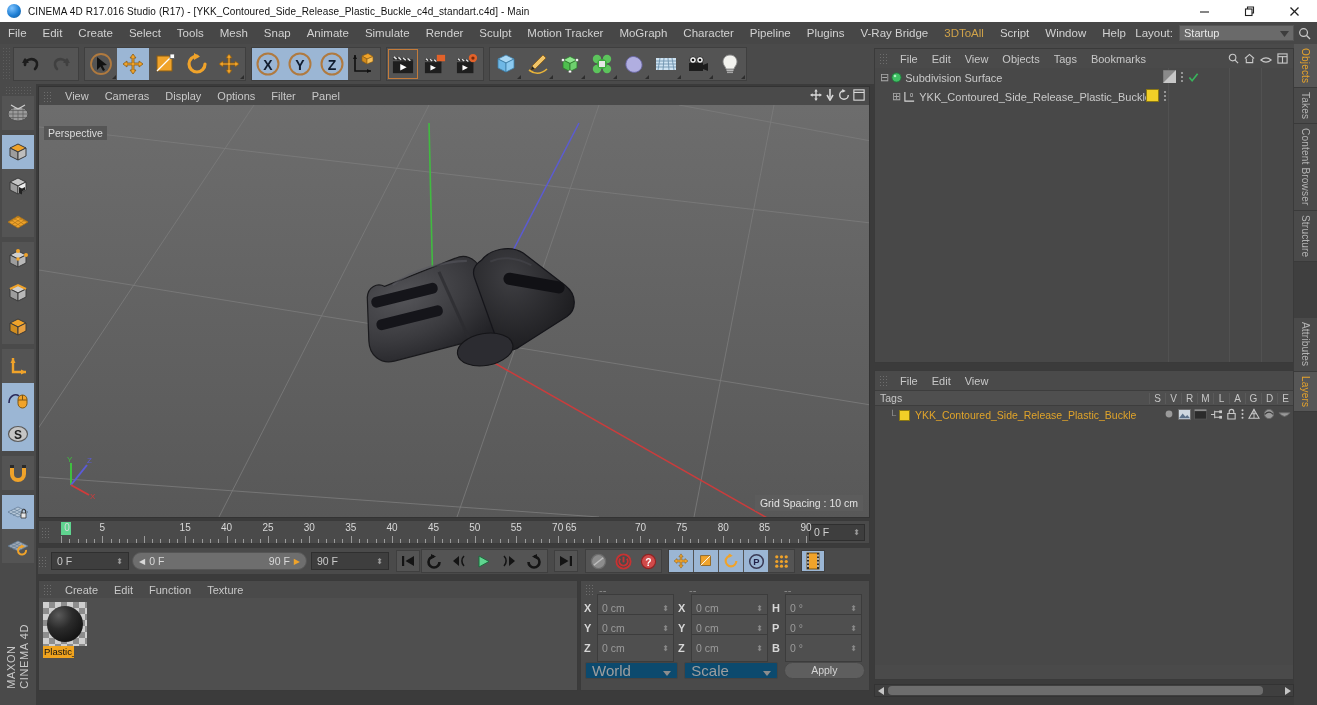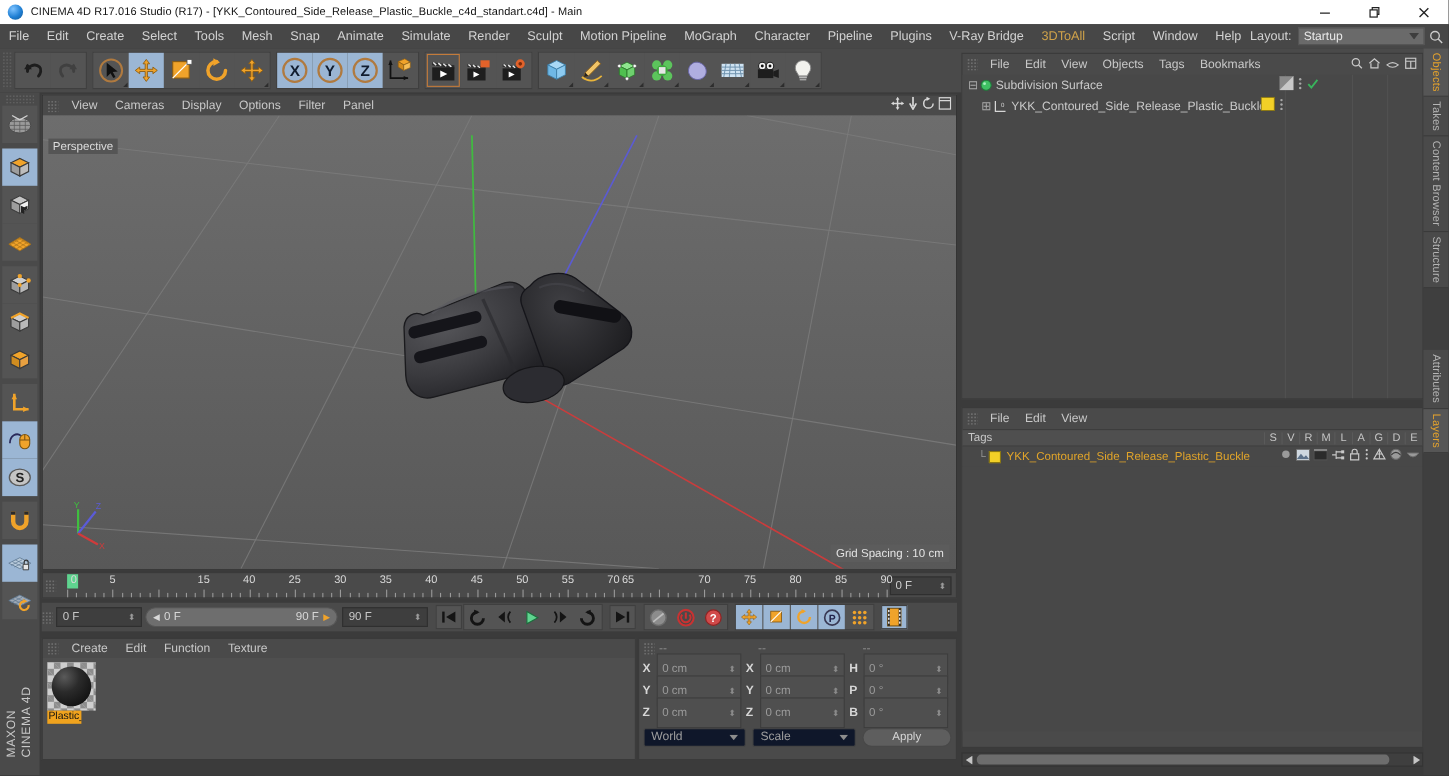--- a/index.html
+++ b/index.html
@@ -168,22 +168,22 @@
     position:absolute; left:580px; top:580px; width:290px; height:111px;
     background:#4a4a4a; border:1px solid #3a3a3a;
   }
   .co-head { height:17px; display:flex; align-items:center; }
   .co-row { display:flex; align-items:center; height:20px; padding:0 3px; }
   .co-lbl { width:13px; font-size:11px; color:#d6d6d6; text-align:left; font-weight:bold; }
   .co-inp { flex:1 1 0; height:16px; background:#4f4f4f; border:1px solid #3c3c3c;
     display:flex; align-items:center; padding:13px 4px; font-size:10.5px; color:#9b9b9b; margin-right:4px;}
   .co-inp .sp { margin-left:auto; font-size:8px; color:#8a8a8a; }
   .co-foot { display:flex; align-items:center; height:20px; padding:0 4px; gap:6px; margin-top:2px;}
-  .co-sel { flex:1 1 0; height:17px; background:#0f172a; border:1px solid #444; border-radius:2px;
-    display:flex; align-items:center; padding:0 6px; font-size:11px; color:#9e9e9e; }
+  .co-sel { flex:1 1 0; height:17px; background:#0c4a6e; border:1px solid #444; border-radius:2px;
+    display:flex; align-items:center; padding:0 6px; font-size:15px; color:#9e9e9e; }
   .co-sel .caret { margin-left:auto; }
   .co-apply { flex:1 1 0; height:17px; background:#5e5e5e; border:1px solid #484848; border-radius:9px;
     display:flex; align-items:center; justify-content:center; font-size:10.5px; color:#d5d5d5; }
 
   
   .objman {
     position:absolute; left:874px; top:48px; width:420px; height:315px;
     background:#4a4a4a; border:1px solid #3a3a3a;
   }
   .om-menu { height:19px; display:flex; align-items:center; }
@@ -272,21 +272,21 @@
     <div class="menu-item">Edit</div>
     <div class="menu-item">Create</div>
     <div class="menu-item">Select</div>
     <div class="menu-item">Tools</div>
     <div class="menu-item">Mesh</div>
     <div class="menu-item">Snap</div>
     <div class="menu-item">Animate</div>
     <div class="menu-item">Simulate</div>
     <div class="menu-item">Render</div>
     <div class="menu-item">Sculpt</div>
-    <div class="menu-item">Motion Pipeline</div>
+    <div class="menu-item">Motion Tracker</div>
     <div class="menu-item">MoGraph</div>
     <div class="menu-item">Character</div>
     <div class="menu-item">Pipeline</div>
     <div class="menu-item">Plugins</div>
     <div class="menu-item">V-Ray Bridge</div>
     <div class="menu-item accent">3DToAll</div>
     <div class="menu-item">Script</div>
     <div class="menu-item">Window</div>
     <div class="menu-item">Help</div>
 

